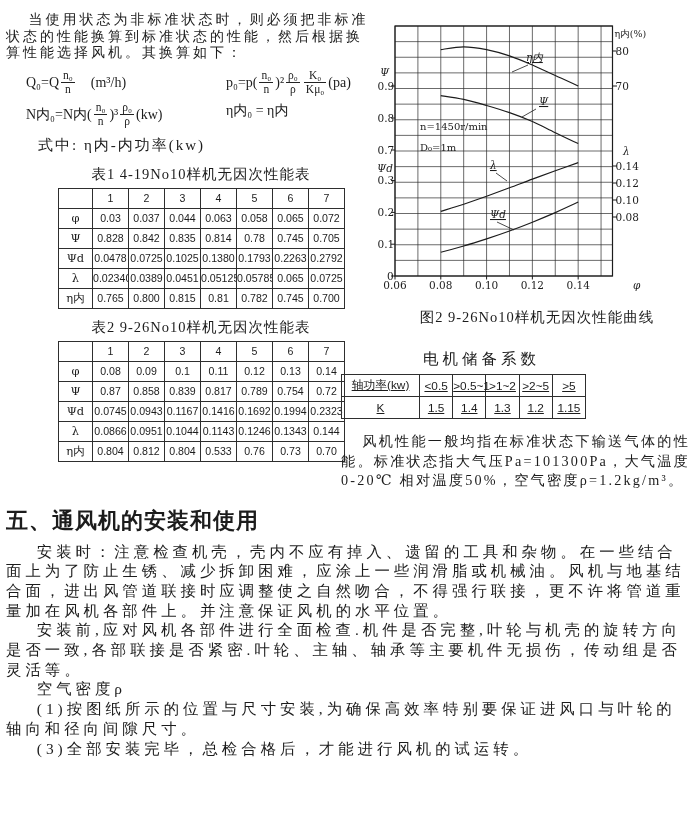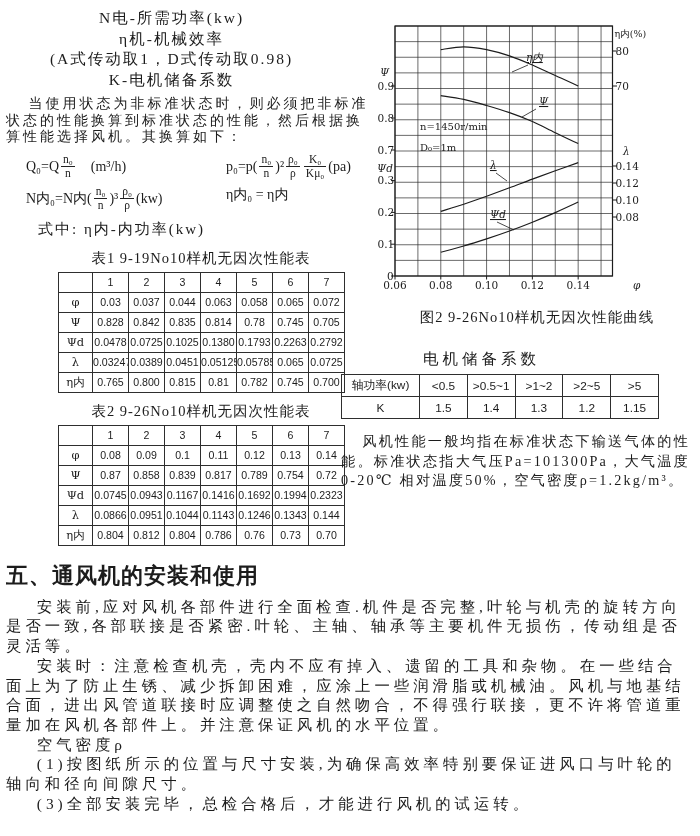--- a/index.html
+++ b/index.html
@@ -26,56 +26,50 @@
   .tbl-title{width:290px;text-align:center;font-size:14.5px;letter-spacing:1px;margin:10px 0 4px 52px;}
   .tbl-title.second{margin-top:9px;}
   table.perf{border-collapse:collapse;table-layout:fixed;width:287px;margin-left:54px;
              font-family:"Liberation Sans","DejaVu Sans",sans-serif;}
   table.perf td{border:1px solid #2e2e2e;height:19px;text-align:center;font-size:10.6px;padding:0;overflow:hidden;}
   table.perf td:first-child{width:33px;font-family:"DejaVu Serif",serif;font-size:11.5px;}
 
   .chart-svg{display:block;margin:2px 0 0 24px;}
   .fig-caption{width:310px;text-align:center;font-size:14.5px;letter-spacing:1px;margin:8px 0 0 30px;}
   .motor-title{width:281px;text-align:center;font-size:15.5px;letter-spacing:4px;margin:22px 0 4px -11px;}
-  table.motor{border-collapse:collapse;table-layout:fixed;width:318px;margin-left:-11px;
-              font-family:"Liberation Sans","DejaVu Sans",sans-serif;}
+  table.motor{border-collapse:collapse;table-layout:fixed;width:245px;margin-left:-11px;
+              font-family:"Liberation Sans","DejaVu Sans",sans-serif;text-decoration:underline;}
   table.motor td{border:1px solid #2e2e2e;height:21px;text-align:center;font-size:11.8px;padding:0;}
   table.motor td:first-child{width:77px;}
   .std-note{width:364px;margin:13px 0 0 -11px;font-size:14.2px;line-height:19.5px;letter-spacing:2.2px;text-indent:1.5em;}
 
   .section{margin-top:6px;padding:0 4px 0 2px;}
   .section h2{margin:15px 0 6px 0;font-size:22px;letter-spacing:1px;
               font-family:"Liberation Sans","DejaVu Sans",sans-serif;font-weight:bold;}
   .section p{margin:0;font-size:15.4px;line-height:19.7px;letter-spacing:4px;text-indent:2em;}
   .svg-text{font-family:"DejaVu Serif","Liberation Serif",serif;}
 </style>
 </head>
 <body>
 
 <div class="page">
   <div class="top">
 
     <div class="col-left">
-      <div class="sym-block">
-        <div>N电-所需功率(kw)</div>
-        <div>η机-机械效率</div>
-        <div>(A式传动取1，D式传动取0.98)</div>
-        <div>K-电机储备系数</div>
-      </div>
       <div class="intro">当使用状态为非标准状态时，则必须把非标准状态的性能换算到标准状态的性能，然后根据换算性能选择风机。其换算如下：</div>
 
       <div class="formula-grid">
         <div class="formula"><span class="tok">Q₀=Q</span><span class="frac"><span class="num">n₀</span><span class="den">n</span></span><span class="tok">　(m³/h)</span></div>
         <div class="formula"><span class="tok">p₀=p(</span><span class="frac"><span class="num">n₀</span><span class="den">n</span></span><span class="tok">)²</span><span class="frac"><span class="num">ρ₀</span><span class="den">ρ</span></span><span class="frac"><span class="num">K₀</span><span class="den">Kμ₀</span></span><span class="tok">(pa)</span></div>
         <div class="formula"><span class="tok">N内₀=N内(</span><span class="frac"><span class="num">n₀</span><span class="den">n</span></span><span class="tok">)³</span><span class="frac"><span class="num">ρ₀</span><span class="den">ρ</span></span><span class="tok">(kw)</span></div>
         <div class="formula"><span class="tok">η内₀ = η内</span></div>
       </div>
       <div class="fnote1">式中: η内-内功率(kw)</div>
 
-      <div class="tbl-title">表1 9-19No10样机无因次性能表</div>
+      <div class="tbl-title">表1 4-19No10样机无因次性能表</div>
       <table class="perf">
           <tbody>
             <tr>
               <td></td>
               <td>1</td>
               <td>2</td>
               <td>3</td>
               <td>4</td>
               <td>5</td>
               <td>6</td>
@@ -106,21 +100,21 @@
               <td>0.0478</td>
               <td>0.0725</td>
               <td>0.1025</td>
               <td>0.1380</td>
               <td>0.1793</td>
               <td>0.2263</td>
               <td>0.2792</td>
             </tr>
             <tr>
               <td>λ</td>
-              <td>0.03247</td>
+              <td>0.02340</td>
               <td>0.0389</td>
               <td>0.0451</td>
               <td>0.05125</td>
               <td>0.05785</td>
               <td>0.065</td>
               <td>0.0725</td>
             </tr>
             <tr>
               <td>η内</td>
               <td>0.765</td>
@@ -185,21 +179,21 @@
               <td>0.1143</td>
               <td>0.1246</td>
               <td>0.1343</td>
               <td>0.144</td>
             </tr>
             <tr>
               <td>η内</td>
               <td>0.804</td>
               <td>0.812</td>
               <td>0.804</td>
-              <td>0.786</td>
+              <td>0.533</td>
               <td>0.76</td>
               <td>0.73</td>
               <td>0.70</td>
             </tr>
           </tbody>
         </table>
     </div>
 
     <div class="col-right">
       <svg id="chart" class="chart-svg" width="320" height="292" viewBox="0 0 320 292">
@@ -308,20 +302,20 @@
               <td>1.15</td>
             </tr>
           </tbody>
         </table>
       <div class="std-note">风机性能一般均指在标准状态下输送气体的性能。标准状态指大气压Pa=101300Pa，大气温度0-20℃ 相对温度50%，空气密度ρ=1.2kg/m³。</div>
     </div>
   </div>
 
   <div class="section">
     <h2>五、通风机的安装和使用</h2>
+    <p>安装时：注意检查机壳，壳内不应有掉入、遗留的工具和杂物。在一些结合面上为了防止生锈、减少拆卸困难，应涂上一些润滑脂或机械油。风机与地基结合面，进出风管道联接时应调整使之自然吻合，不得强行联接，更不许将管道重量加在风机各部件上。并注意保证风机的水平位置。</p>
     <p>安装前,应对风机各部件进行全面检查.机件是否完整,叶轮与机壳的旋转方向是否一致,各部联接是否紧密.叶轮、主轴、轴承等主要机件无损伤，传动组是否灵活等。</p>
-    <p>安装时：注意检查机壳，壳内不应有掉入、遗留的工具和杂物。在一些结合面上为了防止生锈、减少拆卸困难，应涂上一些润滑脂或机械油。风机与地基结合面，进出风管道联接时应调整使之自然吻合，不得强行联接，更不许将管道重量加在风机各部件上。并注意保证风机的水平位置。</p>
     <p>空气密度ρ</p>
     <p>(1)按图纸所示的位置与尺寸安装,为确保高效率特别要保证进风口与叶轮的轴向和径向间隙尺寸。</p>
     <p>(3)全部安装完毕，总检合格后，才能进行风机的试运转。</p>
 
   </div>
 </div>
 
 </body></html>

